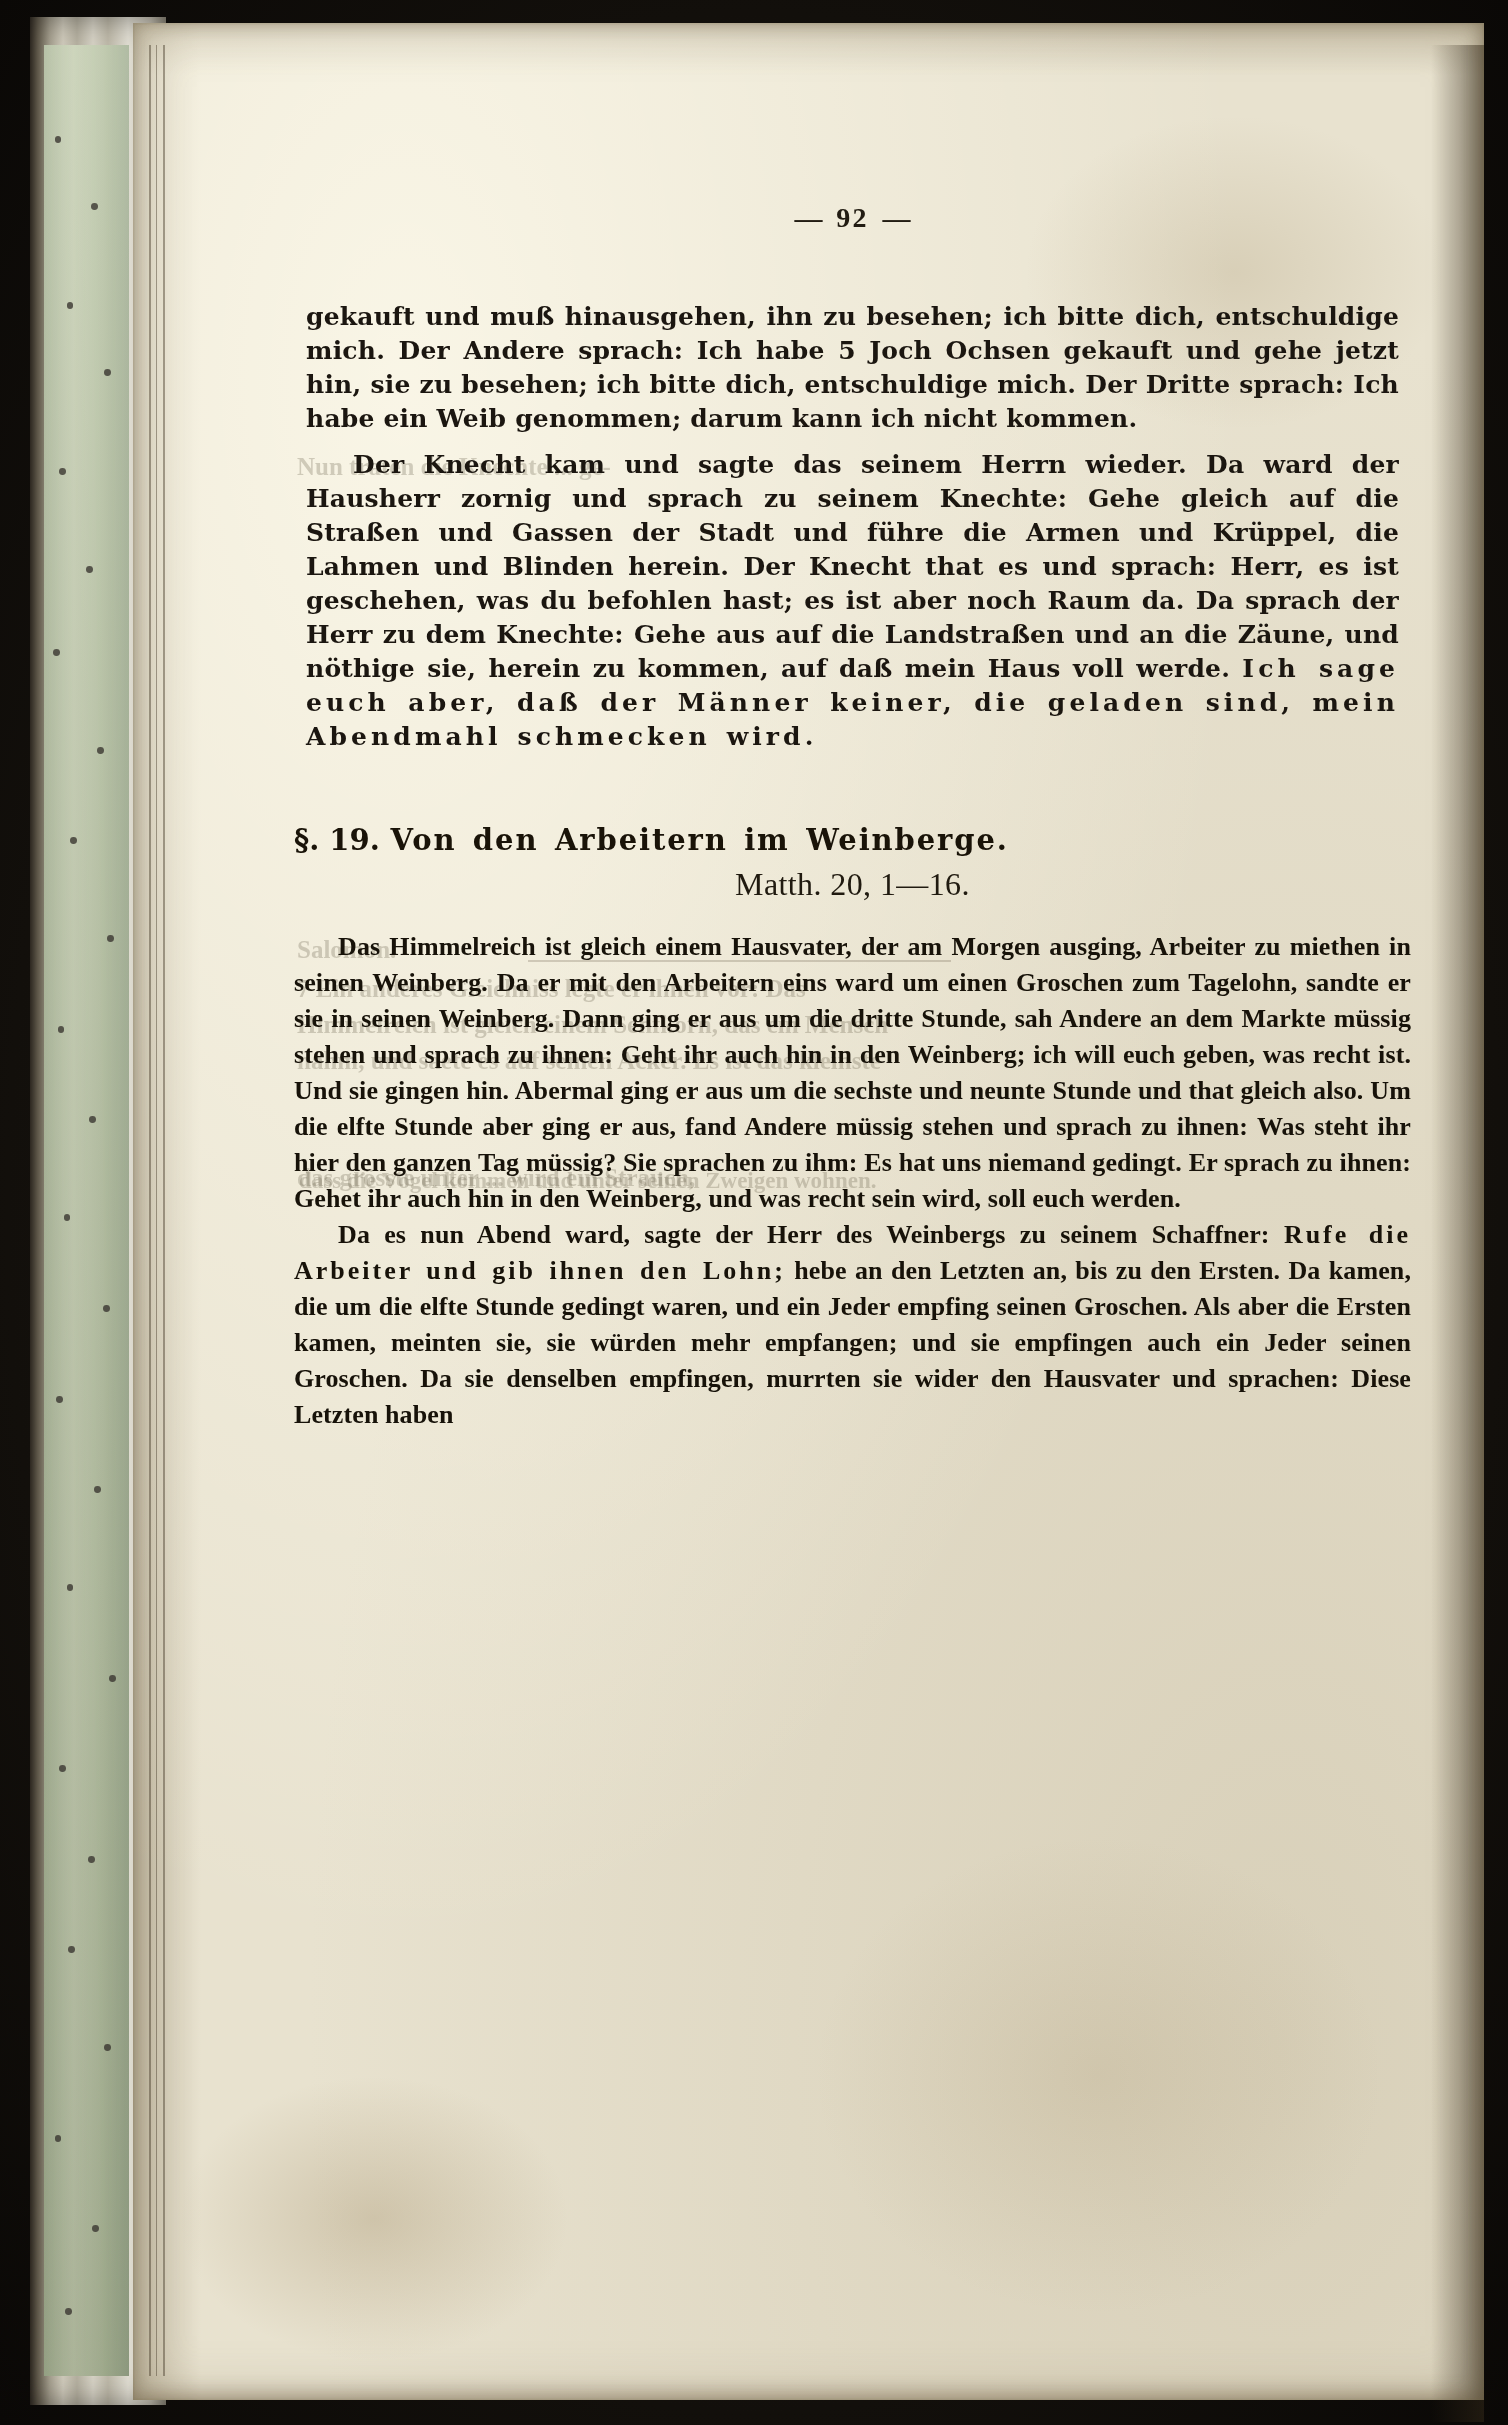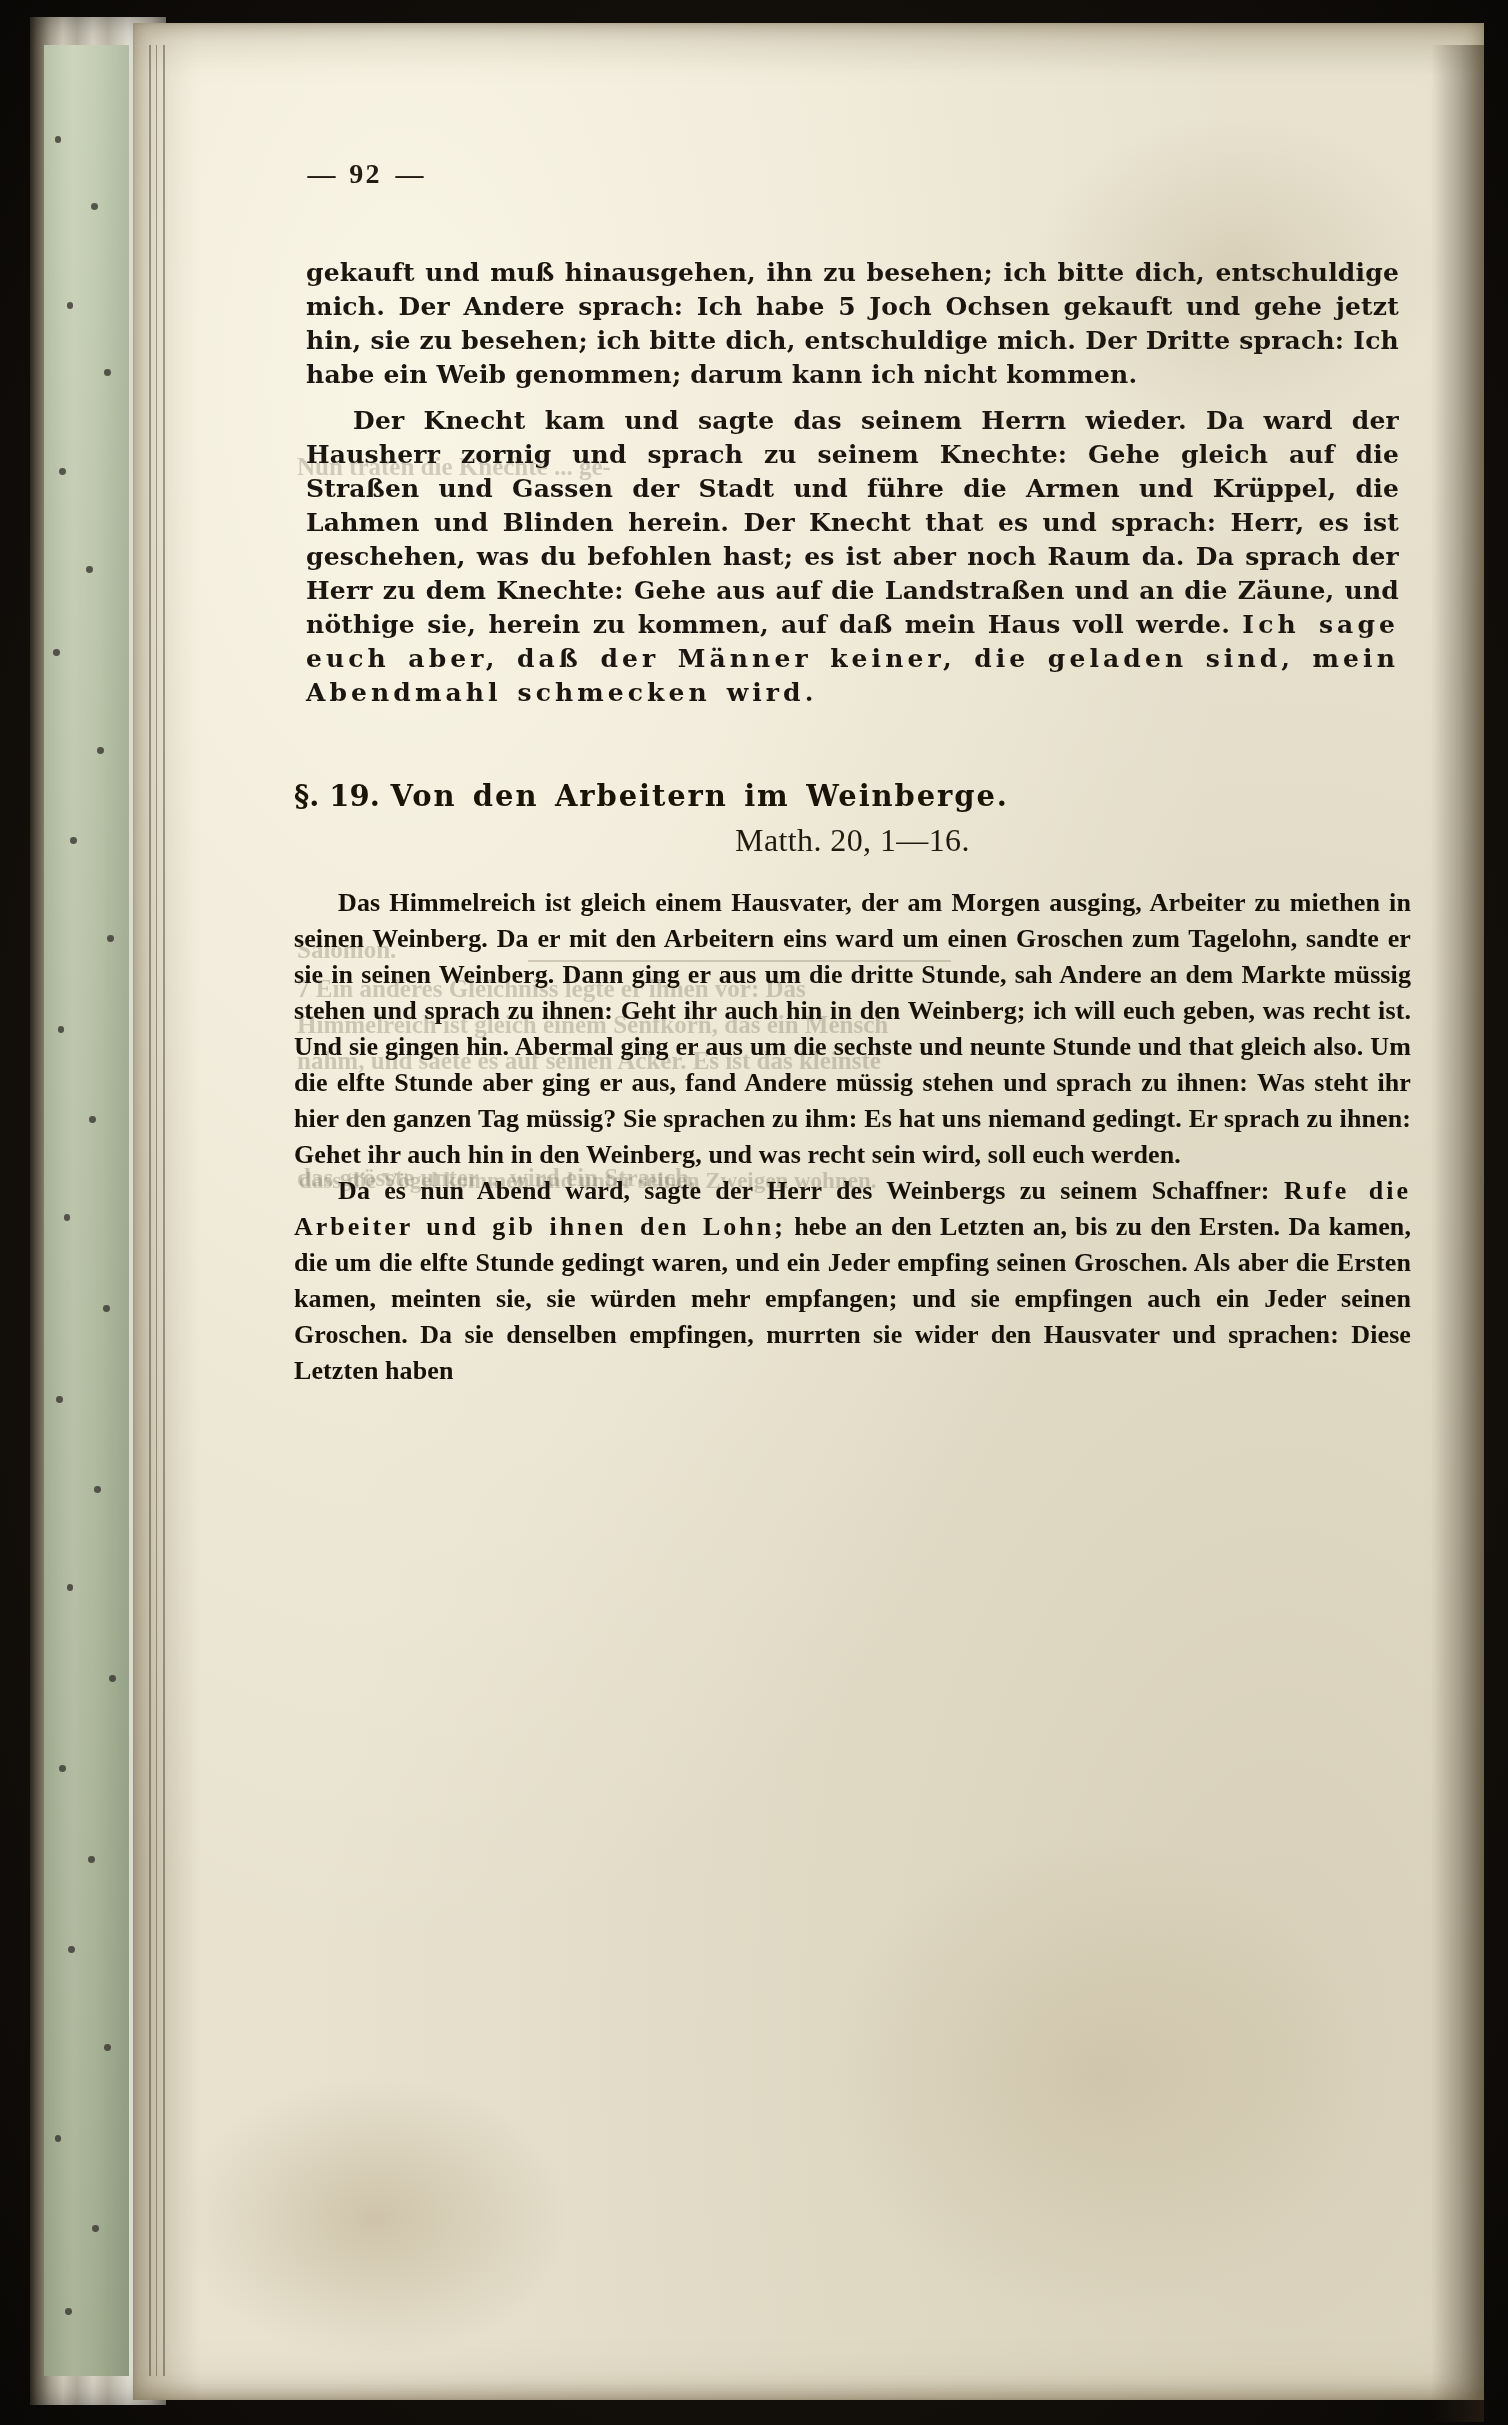--- a/index.html
+++ b/index.html
@@ -113,27 +113,28 @@
   
   .text-col {
     position: absolute;
     left: 294px;
     top: 158px;
     width: 1117px;
     color: #1d1810;
   }
 
   .folio {
-    text-align: left;
+    text-align: center;
     font-family: "Liberation Serif", serif;
     font-size: 28px;
     font-weight: bold;
     letter-spacing: 2.3px;
     color: #221c12;
     margin-bottom: 66px;
+    margin-top: 44px;
   }
   .folio .dash { letter-spacing: 0; padding: 0 13.6px; }
 
   
   .fraktur {
     font-family: "DejaVu Serif", serif;
     font-weight: bold;
     font-size: 25px;
     line-height: 34px;
     text-align: justify;

